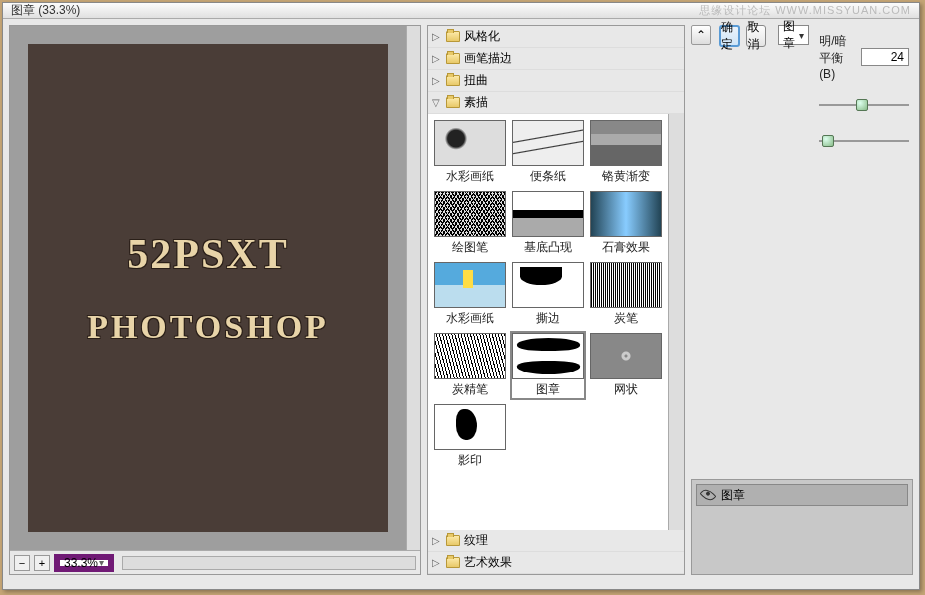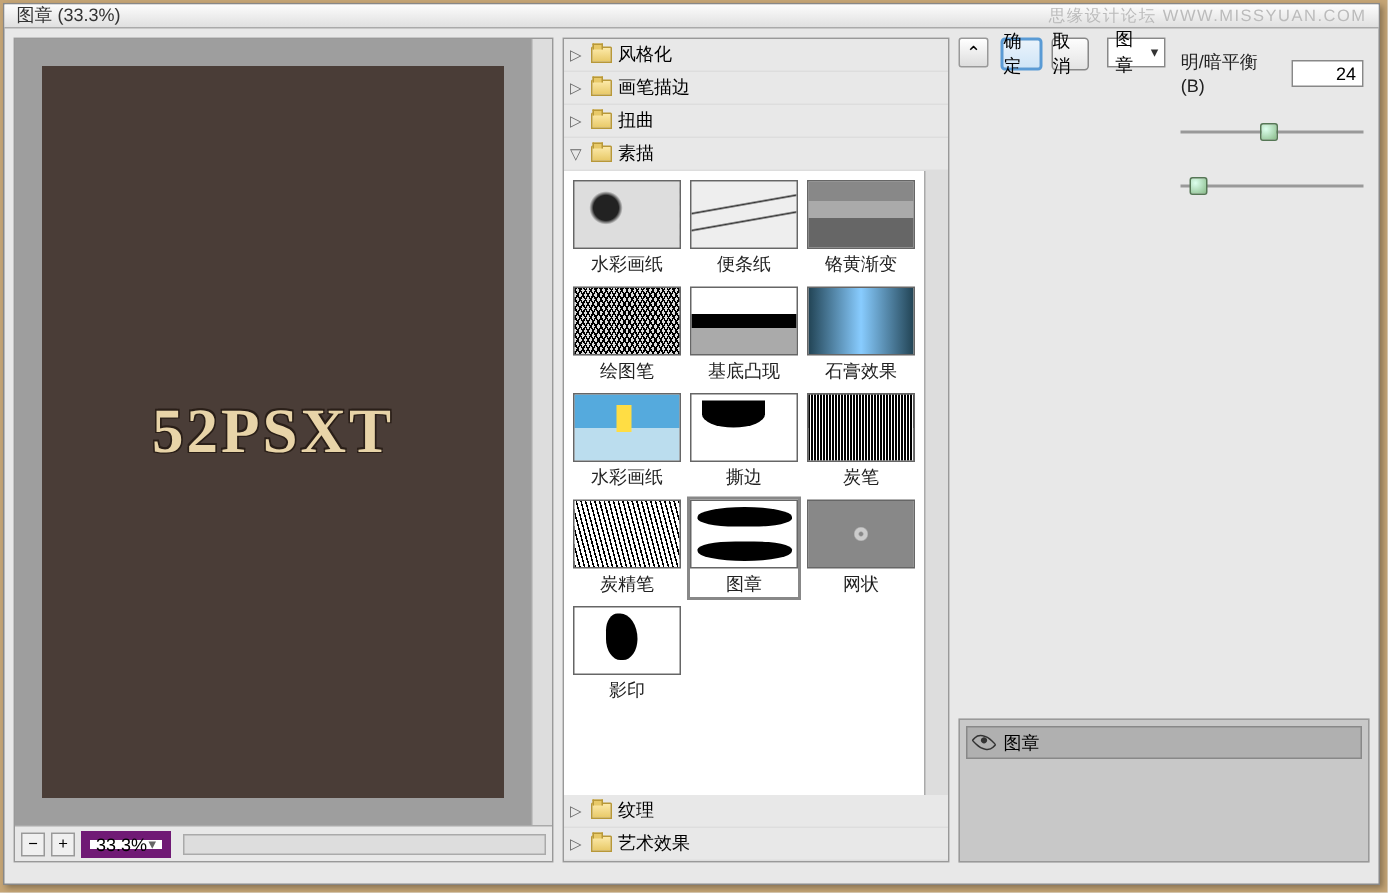--- a/index.html
+++ b/index.html
@@ -2,21 +2,21 @@
 <html><head>
 <meta charset="utf-8">
 <style>
 *{box-sizing:border-box;margin:0;padding:0;font-family:"Microsoft YaHei",SimSun,sans-serif;font-size:12px}
 body{background:#c5a576;width:925px;height:595px;overflow:hidden}
 .window{position:absolute;top:2px;left:2px;width:918px;height:588px;background:#e8e8e8;border:1px solid #888;box-shadow:2px 2px 4px rgba(0,0,0,0.3)}
 .titlebar{height:16px;background:linear-gradient(#fcfcfc,#e0e0e0);border-bottom:1px solid #aaa;display:flex;align-items:center;padding:0 8px;justify-content:space-between}
 .title-text{color:#333}
 .watermark{color:#bbb;font-size:11px;letter-spacing:1px}
 .content{display:flex;height:calc(100% - 24px);padding:6px;gap:6px}
-.preview-panel{width:360px;display:flex;flex-direction:column;border:1px solid #999;background:#fff}
+.preview-panel{width:412px;display:flex;flex-direction:column;border:1px solid #999;background:#fff}
 .preview-canvas{flex:1;background:#9e9e9e;padding:18px;display:flex;align-items:flex-start;justify-content:center}
 .preview-image{width:100%;height:100%;background:#4a3d37;display:flex;flex-direction:column;align-items:center;justify-content:center;gap:30px}
 .preview-text{font-family:"Comic Sans MS",cursive;color:#e8d4a8;font-weight:bold;text-shadow:1px 1px 0 #2a1f18,-1px -1px 0 #2a1f18,1px -1px 0 #2a1f18,-1px 1px 0 #2a1f18}
 .pt1{font-size:42px;letter-spacing:2px}
 .pt2{font-size:34px;letter-spacing:3px}
 .preview-bottom{height:24px;background:#e8e8e8;border-top:1px solid #aaa;display:flex;align-items:center;padding:0 4px;gap:4px}
 .zoom-btn{width:16px;height:16px;border:1px solid #999;background:#f0f0f0;display:flex;align-items:center;justify-content:center;font-size:11px;cursor:pointer}
 .zoom-field{width:60px;height:18px;border:6px solid #701a75;background:#fff;padding:0 4px;display:flex;align-items:center}
 .zoom-arrow{font-size:10px;color:#666}
 .spacer{flex:1}
@@ -86,20 +86,21 @@
     <span class="title-text">图章 (33.3%)</span>
     <span class="watermark">思缘设计论坛  WWW.MISSYUAN.COM</span>
   </div>
   <div class="content">
 
     <div class="preview-panel">
       <div class="preview-canvas-wrap">
         <div class="preview-canvas">
           <div class="preview-image">
             <div class="preview-text pt1">52PSXT</div>
+            <div class="preview-text pt2">PHOTOSHOP</div>
           </div>
         </div>
         <div class="scroll-v"></div>
       </div>
       <div class="preview-bottom">
         <div class="zoom-btn">−</div>
         <div class="zoom-btn">+</div>
         <div class="zoom-field">
           <span>33.3%</span>
           <span class="spacer"></span>

